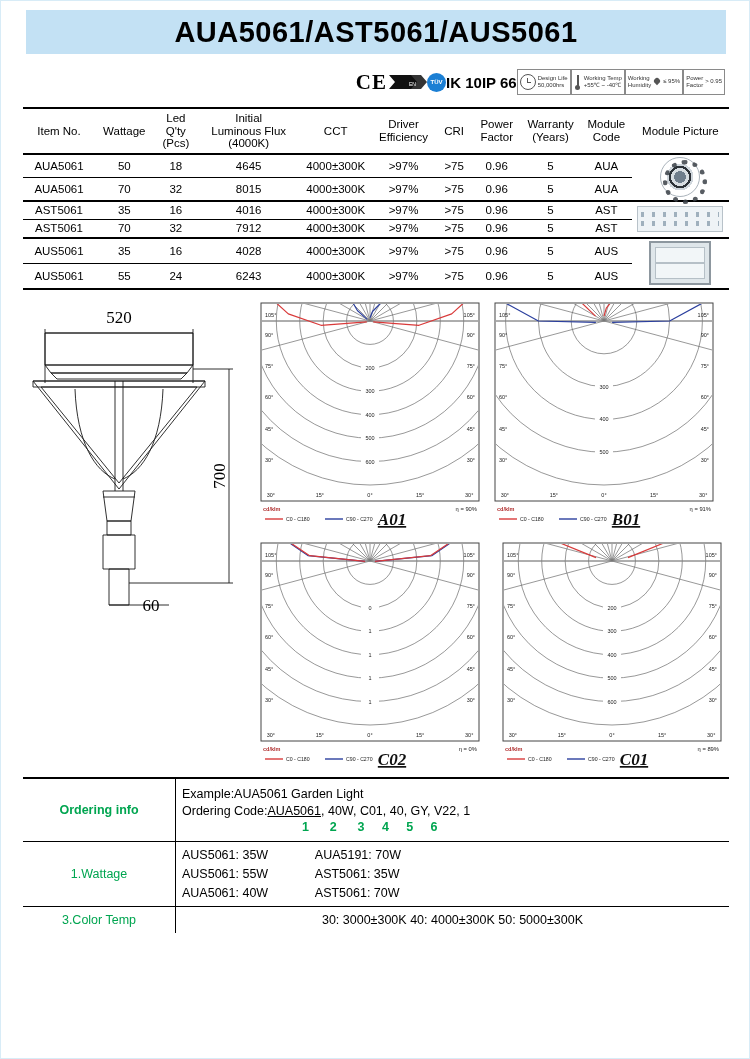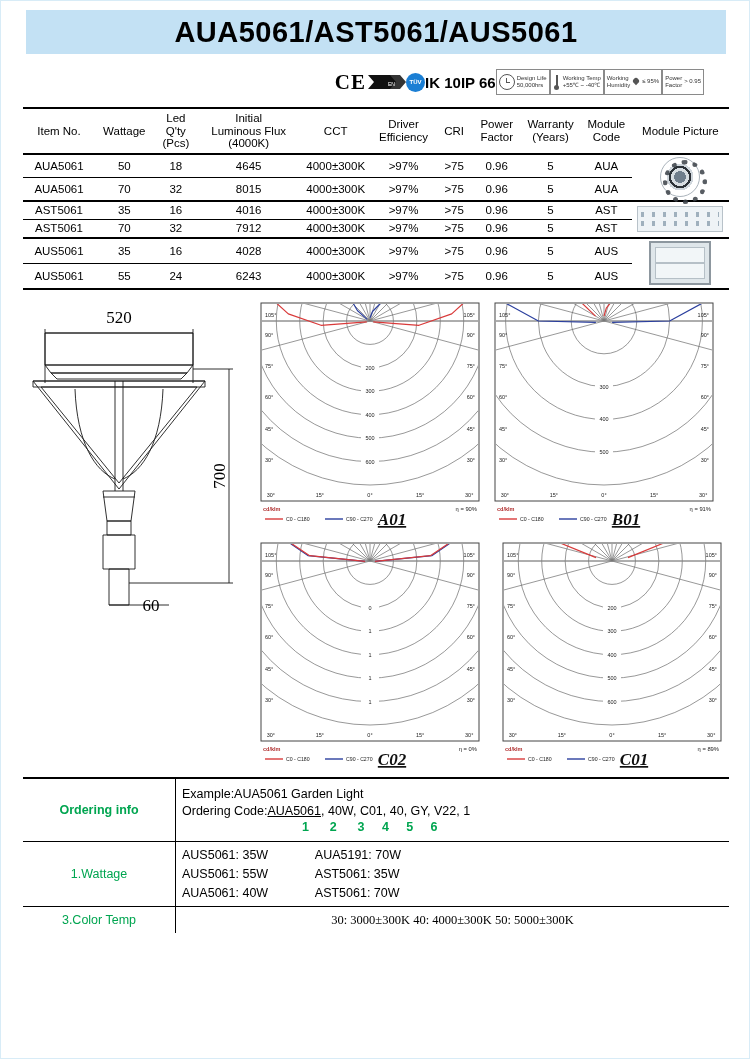--- a/index.html
+++ b/index.html
@@ -8,21 +8,21 @@
   .page{position:absolute;left:0;top:0;width:750px;height:1059px;box-sizing:border-box;
         border:1px solid #d8ecf7;padding-left:16px;}
 
   
   .title-banner{position:absolute;left:22px;top:6px;width:706px;height:50px;
       background:#c3e1f4;border:3px solid #ffffff;box-sizing:border-box;
       display:flex;align-items:center;justify-content:center;}
   .title-text{font-size:29px;font-weight:bold;letter-spacing:.5px;font-family:"Liberation Sans",sans-serif;}
 
   
-  .cert-strip{position:absolute;left:13px;top:62px;width:706px;height:38px;
+  .cert-strip{position:absolute;left:34px;top:62px;width:706px;height:38px;
       display:flex;align-items:center;justify-content:flex-end;padding-right:16px;box-sizing:border-box;}
   .ce-mark{font-size:21px;font-weight:bold;font-family:"Liberation Serif",serif;letter-spacing:1px;}
   .enec-mark{width:40px;height:20px;position:relative;display:flex;align-items:center;}
   .tuv-mark{width:19px;height:19px;border-radius:50%;background:#1b7fd4;color:#fff;
       font-size:6px;display:flex;align-items:center;justify-content:center;font-weight:bold;}
   .ik-mark{font-size:15px;font-weight:bold;letter-spacing:0px;}
   .ip-mark{font-size:15px;font-weight:bold;}
   .cert-box{border:1px solid #8a8a8a;height:26px;box-sizing:border-box;display:flex;align-items:center;
       padding:0 2px;gap:2px;background:#fff;}
   .cert-box .cb-txt{font-size:6px;line-height:7.5px;color:#333;white-space:nowrap;}
@@ -77,21 +77,21 @@
 
   
   .order-wrap{position:absolute;left:22px;top:776px;width:706px;}
   table.order{border-collapse:collapse;width:706px;font-size:12.5px;}
   table.order td{padding:2px 6px;vertical-align:middle;}
   .ord-label{width:140px;text-align:center;color:#00a550;font-size:12.5px;border-right:1.6px solid #000;}
   .ord-label.bold{font-weight:bold;}
   .ord-rule-top{border-top:2.2px solid #000;}
   .ord-rule{border-top:1.6px solid #000;}
   .ord-rule-bottom{border-bottom:2.2px solid #000;}
-  .ctr{text-align:center;font-family:Liberation Serif, serif;}
+  .ctr{text-align:center;}
   .numline span{color:#00a550;font-weight:bold;}
   .u{text-decoration:underline;}
 </style>
 </head>
 <body>
 
 <div class="page">
 
   <div class="title-banner">
     <div class="title-text">AUA5061/AST5061/AUS5061</div>

